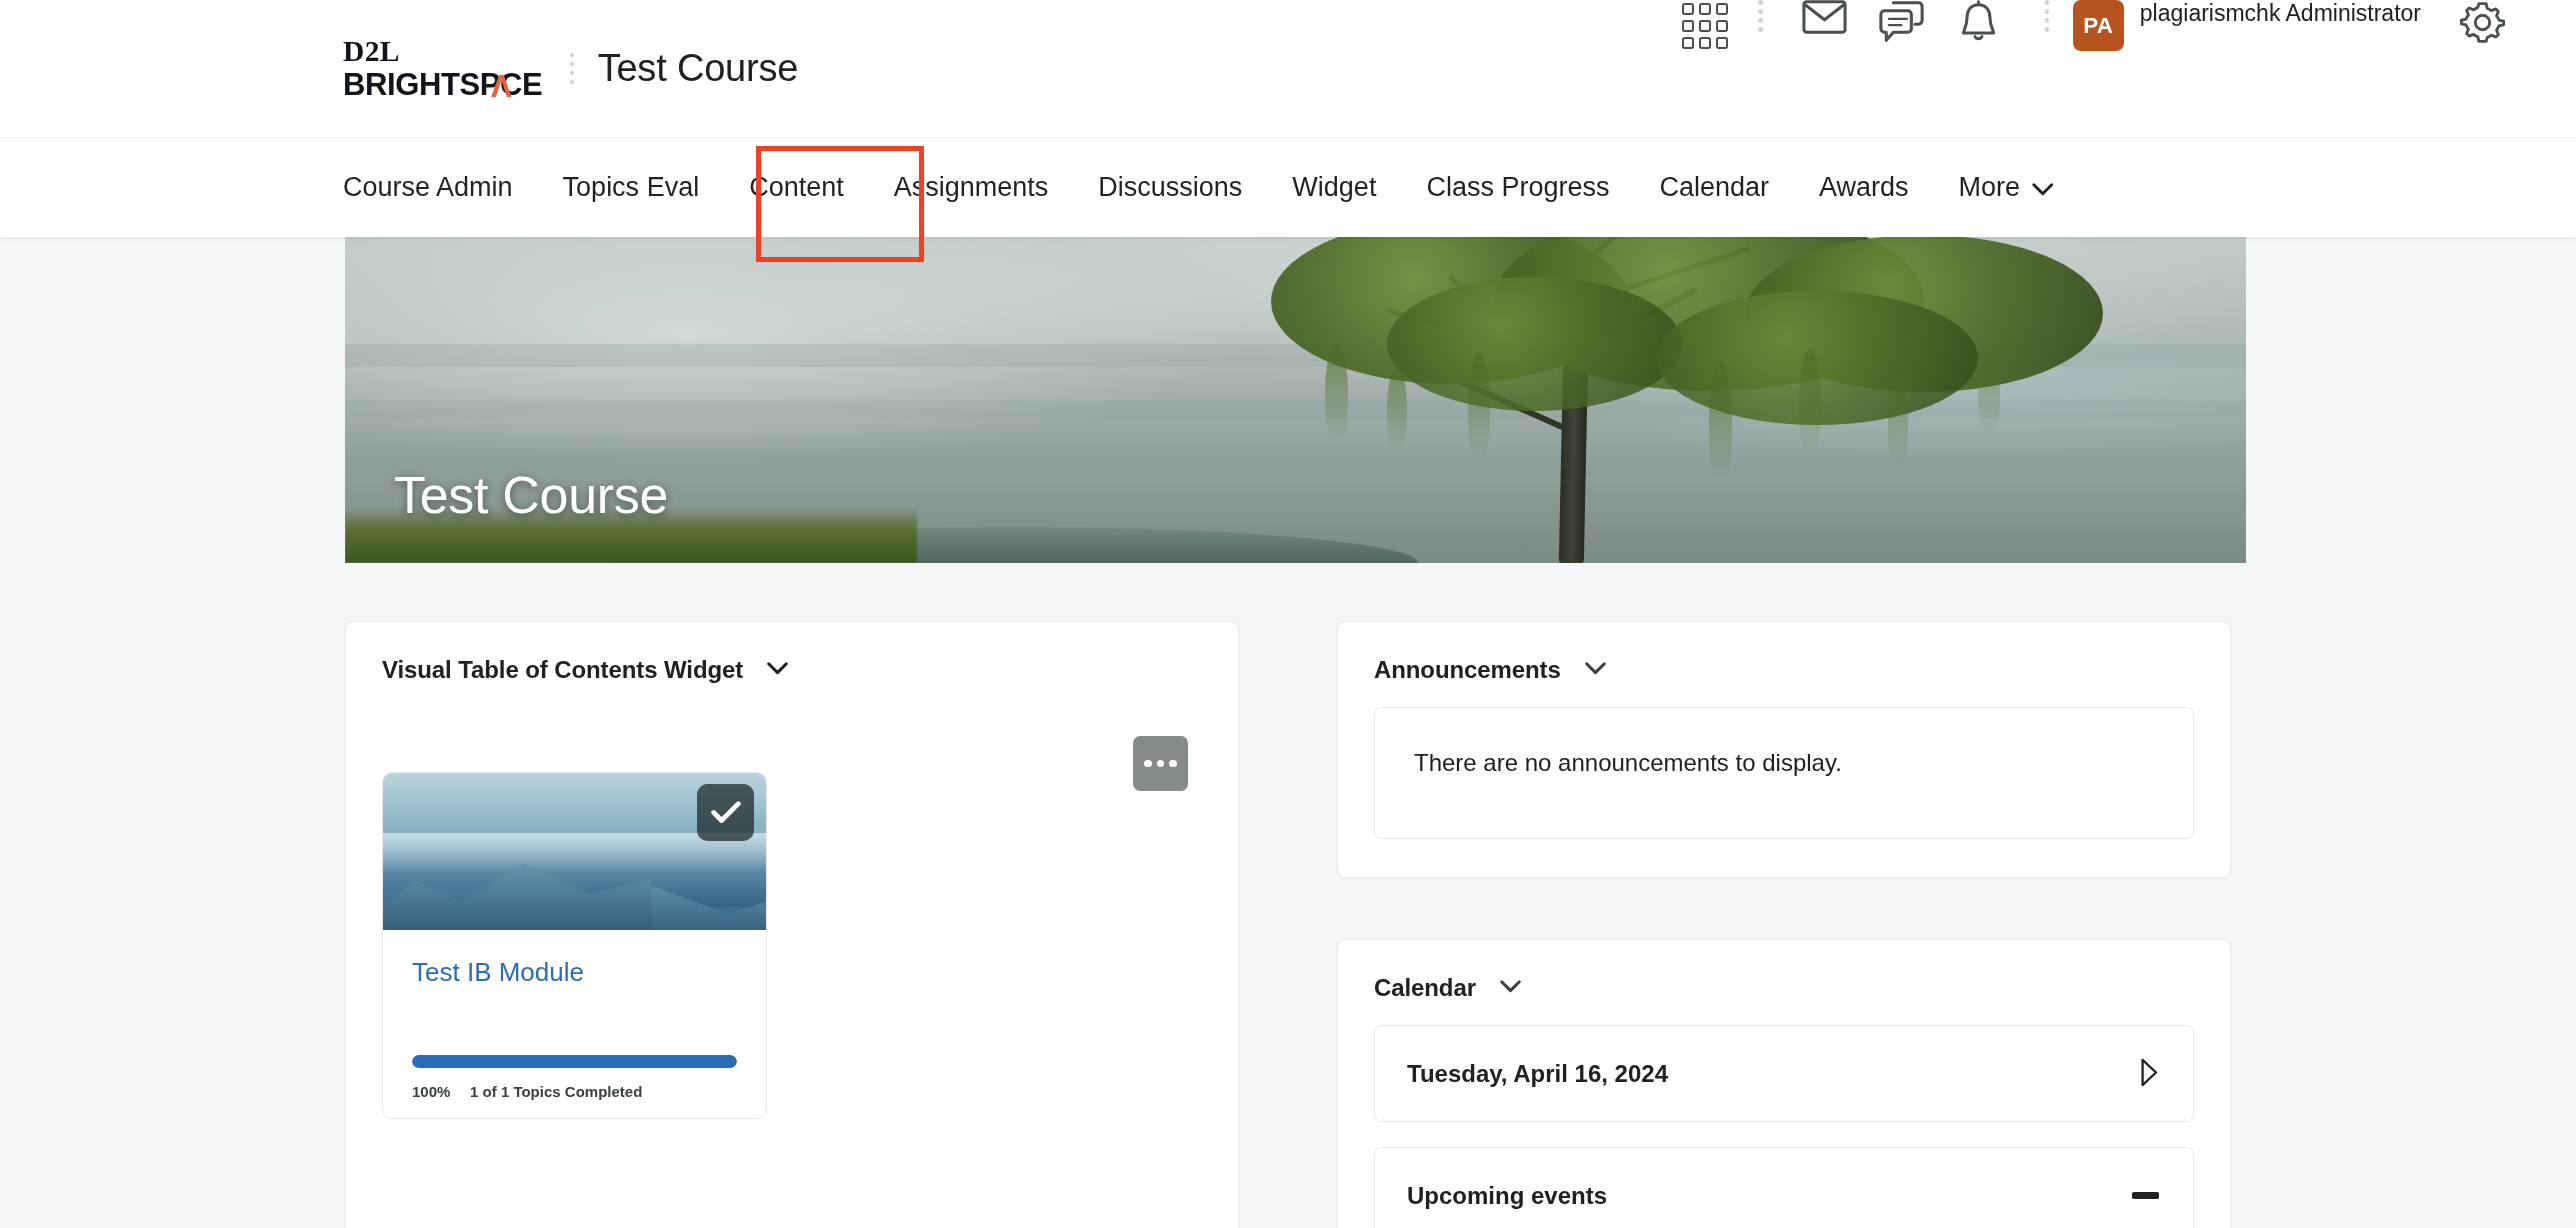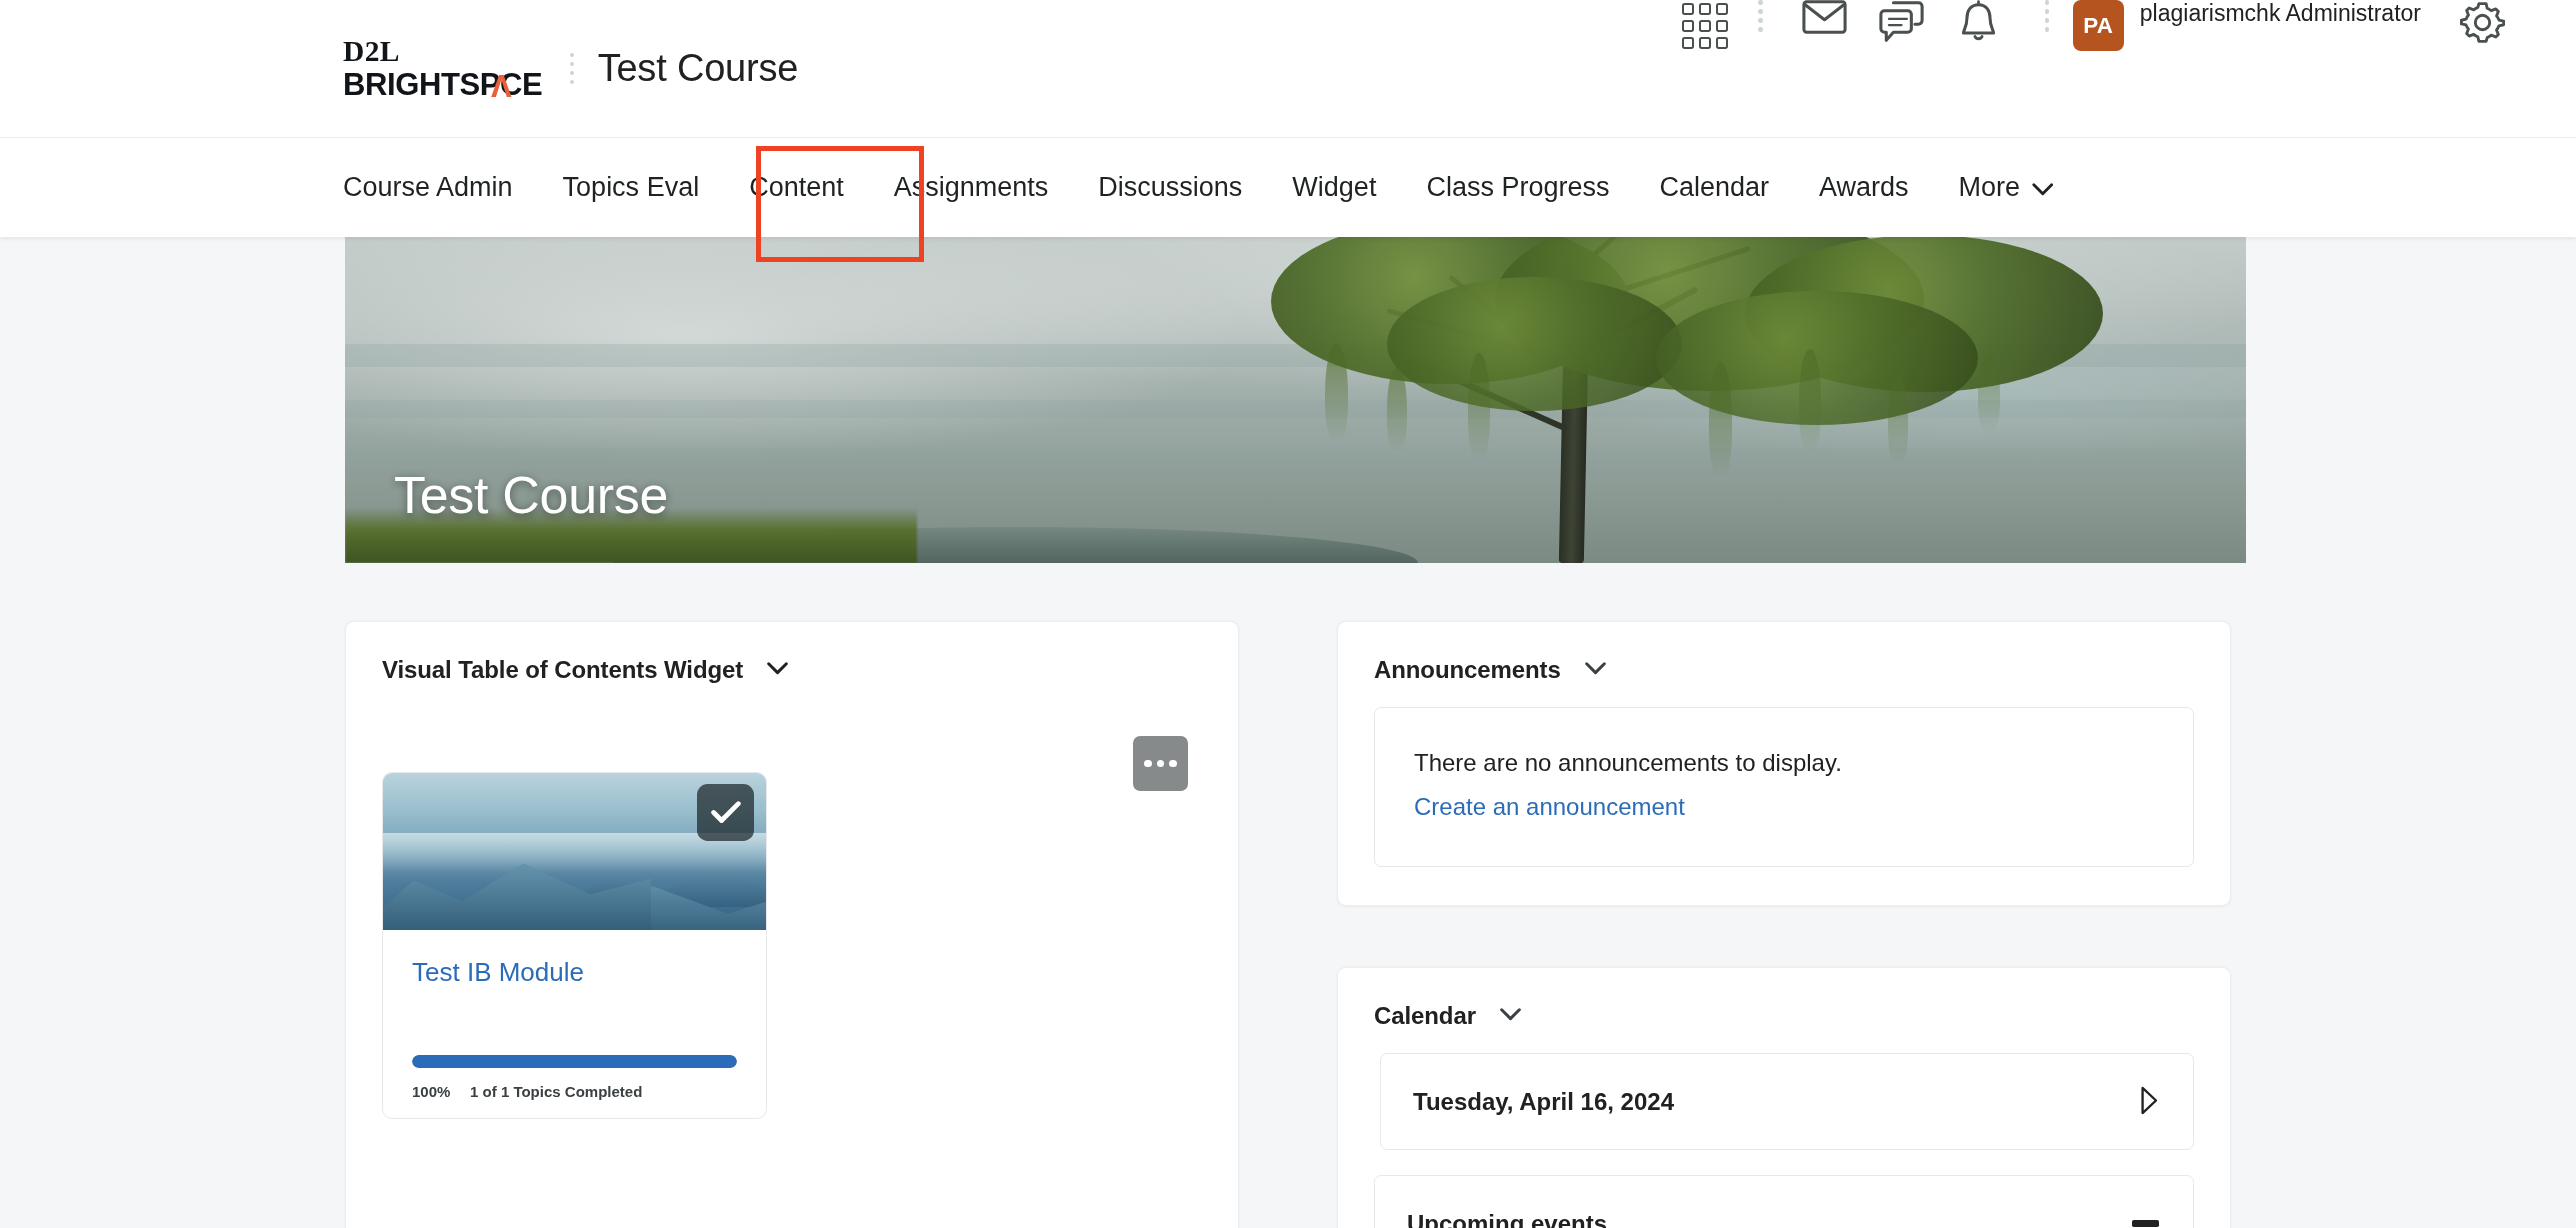--- a/index.html
+++ b/index.html
@@ -227,21 +227,21 @@
     border: 0.9px solid #e6e8ea; border-radius: 7.2px;
     padding: 41px 39px 45px 39px; margin-top: 23px;
   }
   .panel-text { font-size: 24px; color: #202122; margin-bottom: 16px; }
   .panel-link { font-size: 24px; color: #2b6cb8; cursor: pointer; }
 
   
   .cal-row {
     border: 0.9px solid #e6e8ea; border-radius: 7.2px; margin-top: 23px;
     height: 97px; display: flex; align-items: center;
-    padding: 0 34px 0 32px; justify-content: space-between; cursor: pointer; margin-left: 6px;
+    padding: 0 34px 0 32px; justify-content: space-between; cursor: pointer;
   }
   .cal-date { font-size: 24px; font-weight: 700; color: #202122; }
   .cal-row2 {
     border: 0.9px solid #e6e8ea; border-top-left-radius: 7.2px; border-top-right-radius: 7.2px;
     margin-top: 25px; height: 97px; display: flex; align-items: center;
     padding: 0 34px 0 32px; justify-content: space-between; cursor: pointer;
   }
   .cal-sub { font-size: 24px; font-weight: 700; color: #202122; }
   .minus-ico { width: 27px; height: 6.3px; background: #202122; border-radius: 1.8px; }
 </style>
@@ -468,21 +468,20 @@
         <div class="card-head">
           <span class="card-title">Announcements</span>
           <span>
             <svg width="23" height="14.3" viewBox="0 0 26 16">
                 <path d="M3 3 L13 13 L23 3" stroke="#3b4043" stroke-width="3.4" fill="none" stroke-linecap="round" stroke-linejoin="round"></path>
               </svg>
           </span>
         </div>
         <div class="inner-panel">
           <div class="panel-text">There are no announcements to display.</div>
-          <div class="panel-link">Create an announcement</div>
         </div>
       </div>
 
       <div class="card" style="padding-bottom:0;">
         <div class="card-head">
           <span class="card-title">Calendar</span>
           <span>
             <svg width="23" height="14.3" viewBox="0 0 26 16">
                 <path d="M3 3 L13 13 L23 3" stroke="#3b4043" stroke-width="3.4" fill="none" stroke-linecap="round" stroke-linejoin="round"></path>
               </svg>

